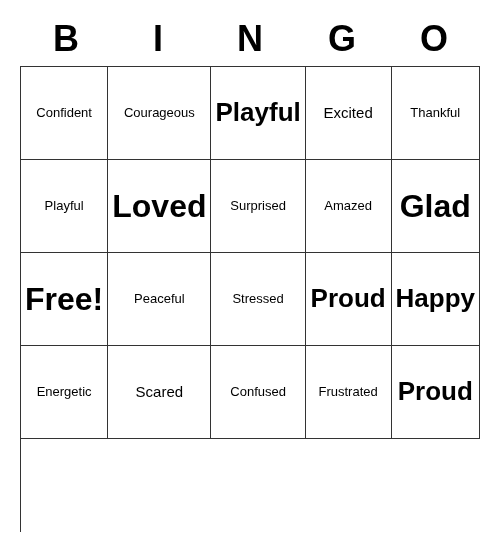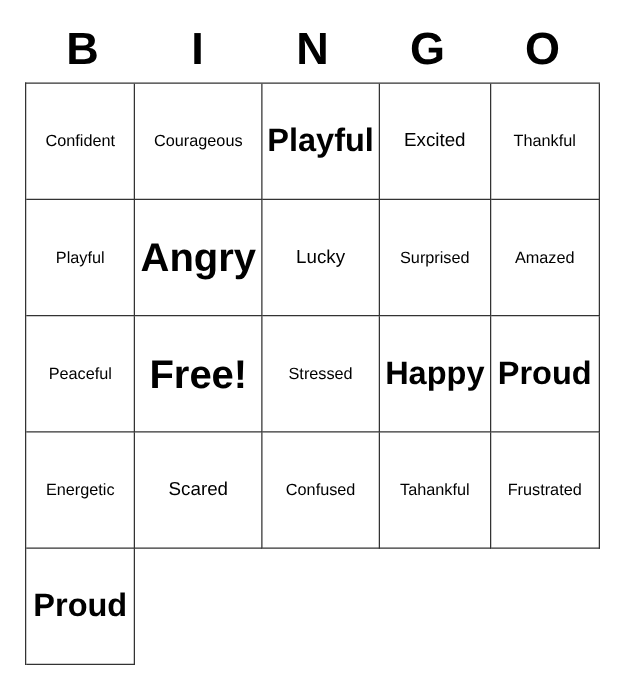--- a/index.html
+++ b/index.html
@@ -106,58 +106,55 @@
       <div class="cell">
         <span class="cell-text size-medium">Excited</span>
       </div>
       <div class="cell">
         <span class="cell-text size-small">Thankful</span>
       </div>
       <div class="cell">
         <span class="cell-text size-small">Playful</span>
       </div>
       <div class="cell">
-        <span class="cell-text size-xlarge">Angry</span>
-      </div>
-      <div class="cell">
-        <span class="cell-text size-medium">Lucky</span>
+        <span class="cell-text size-xlarge">Loved</span>
       </div>
       <div class="cell">
         <span class="cell-text size-small">Surprised</span>
       </div>
       <div class="cell">
         <span class="cell-text size-small">Amazed</span>
       </div>
       <div class="cell">
-        <span class="cell-text size-small">Peaceful</span>
+        <span class="cell-text size-xlarge">Glad</span>
       </div>
       <div class="cell">
         <span class="cell-text size-xlarge">Free!</span>
       </div>
       <div class="cell">
+        <span class="cell-text size-small">Peaceful</span>
+      </div>
+      <div class="cell">
         <span class="cell-text size-small">Stressed</span>
       </div>
       <div class="cell">
-        <span class="cell-text size-large">Happy</span>
+        <span class="cell-text size-large">Proud</span>
       </div>
       <div class="cell">
-        <span class="cell-text size-large">Proud</span>
+        <span class="cell-text size-large">Happy</span>
       </div>
       <div class="cell">
         <span class="cell-text size-small">Energetic</span>
       </div>
       <div class="cell">
         <span class="cell-text size-medium">Scared</span>
       </div>
       <div class="cell">
         <span class="cell-text size-small">Confused</span>
       </div>
       <div class="cell">
-        <span class="cell-text size-small">Tahankful</span>
-      </div>
-      <div class="cell">
         <span class="cell-text size-small">Frustrated</span>
       </div>
       <div class="cell">
         <span class="cell-text size-large">Proud</span>
       </div>
     </div>
 </div>
 
 </body></html>

